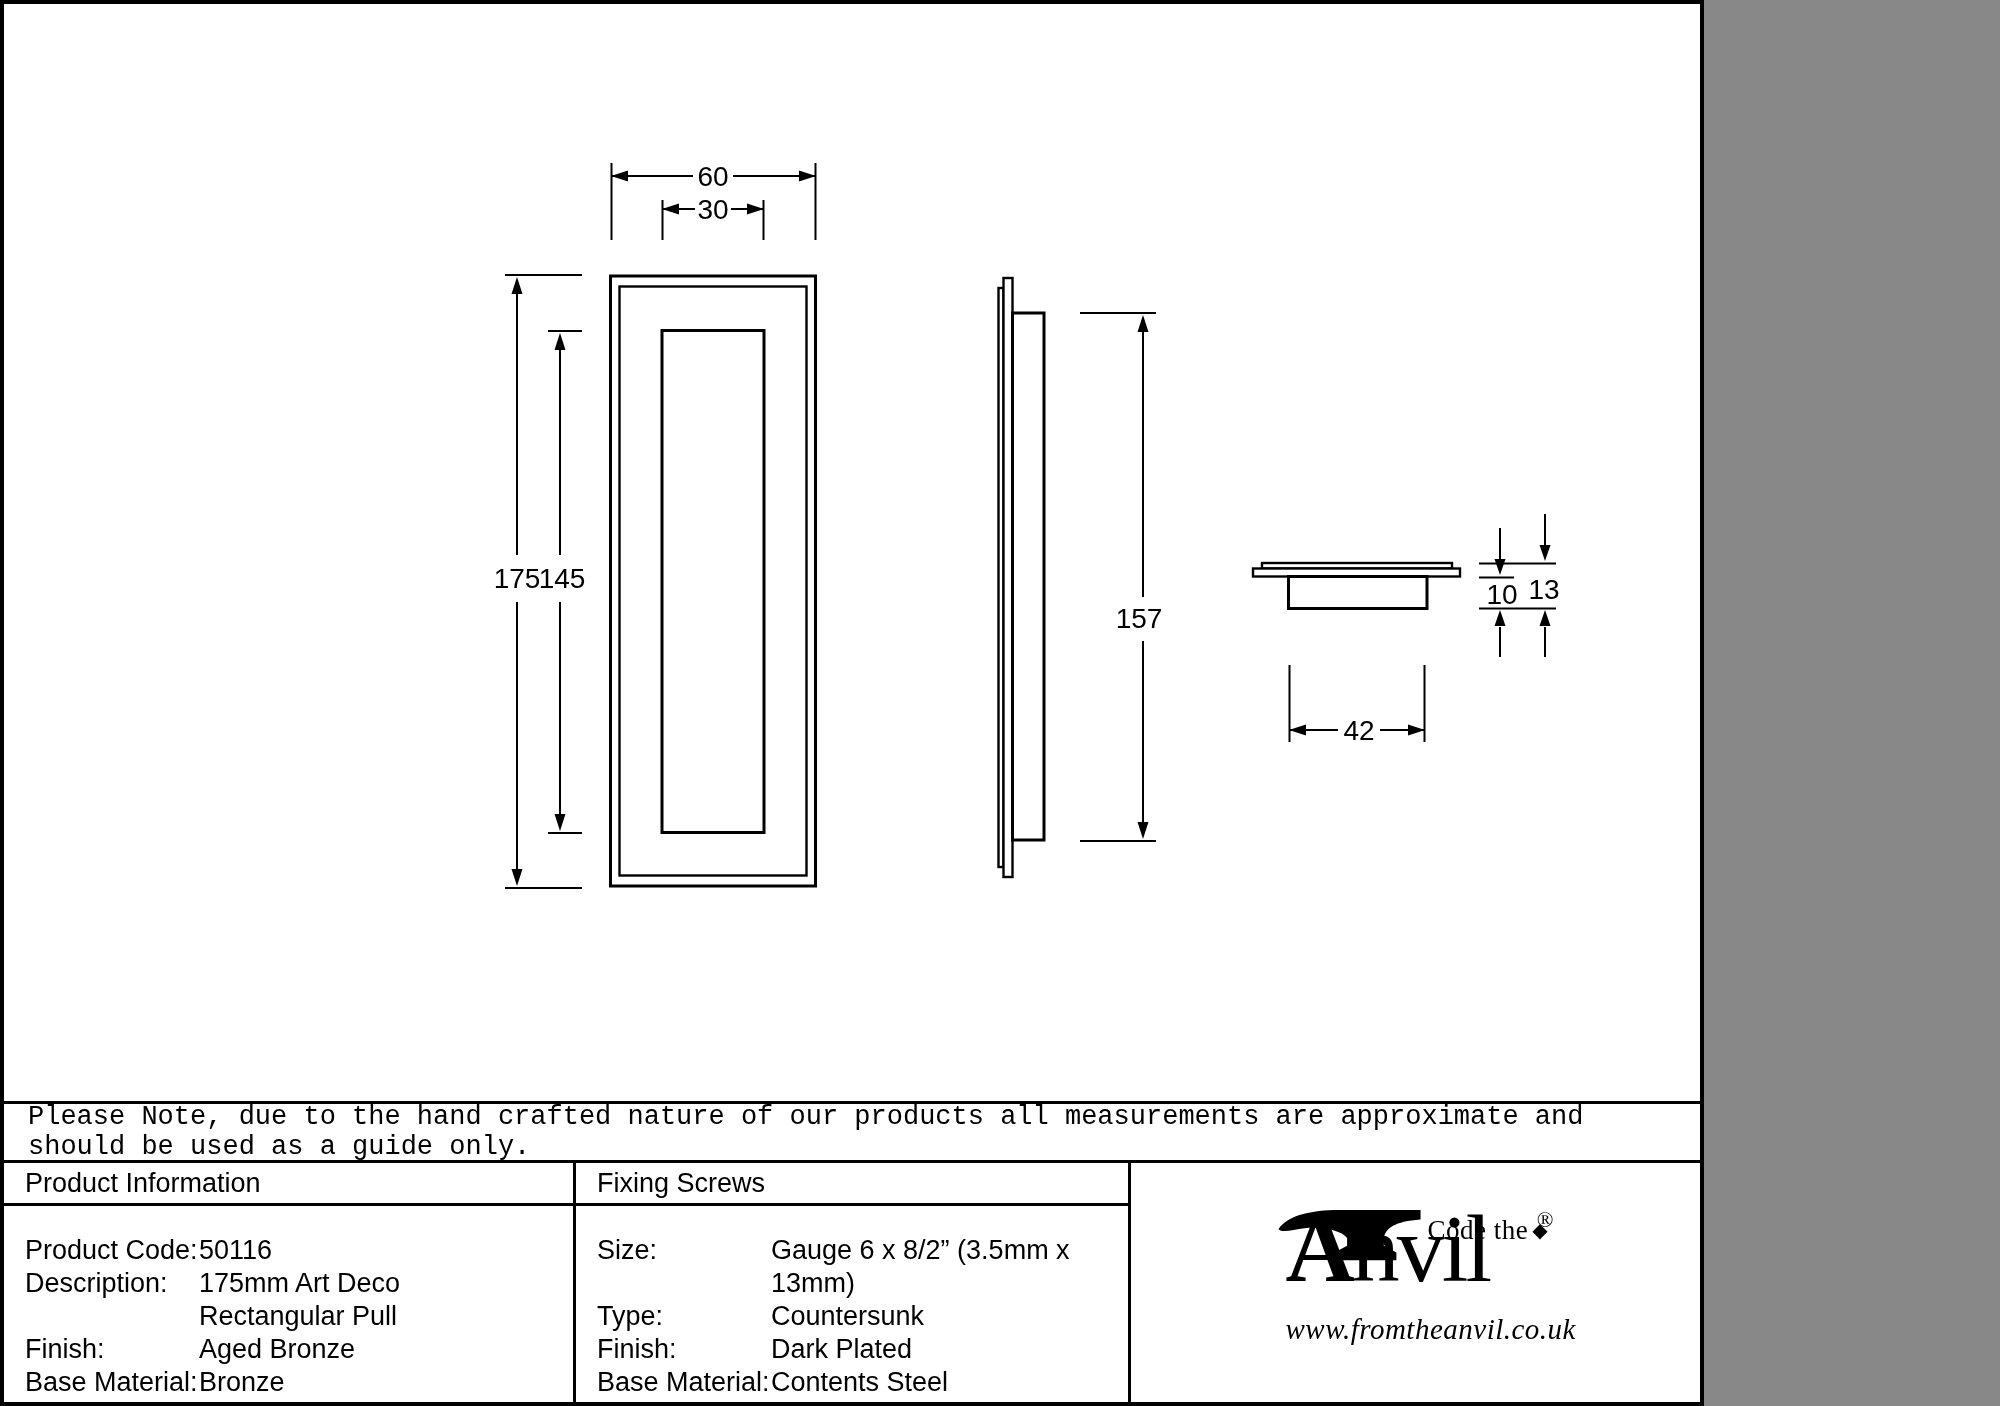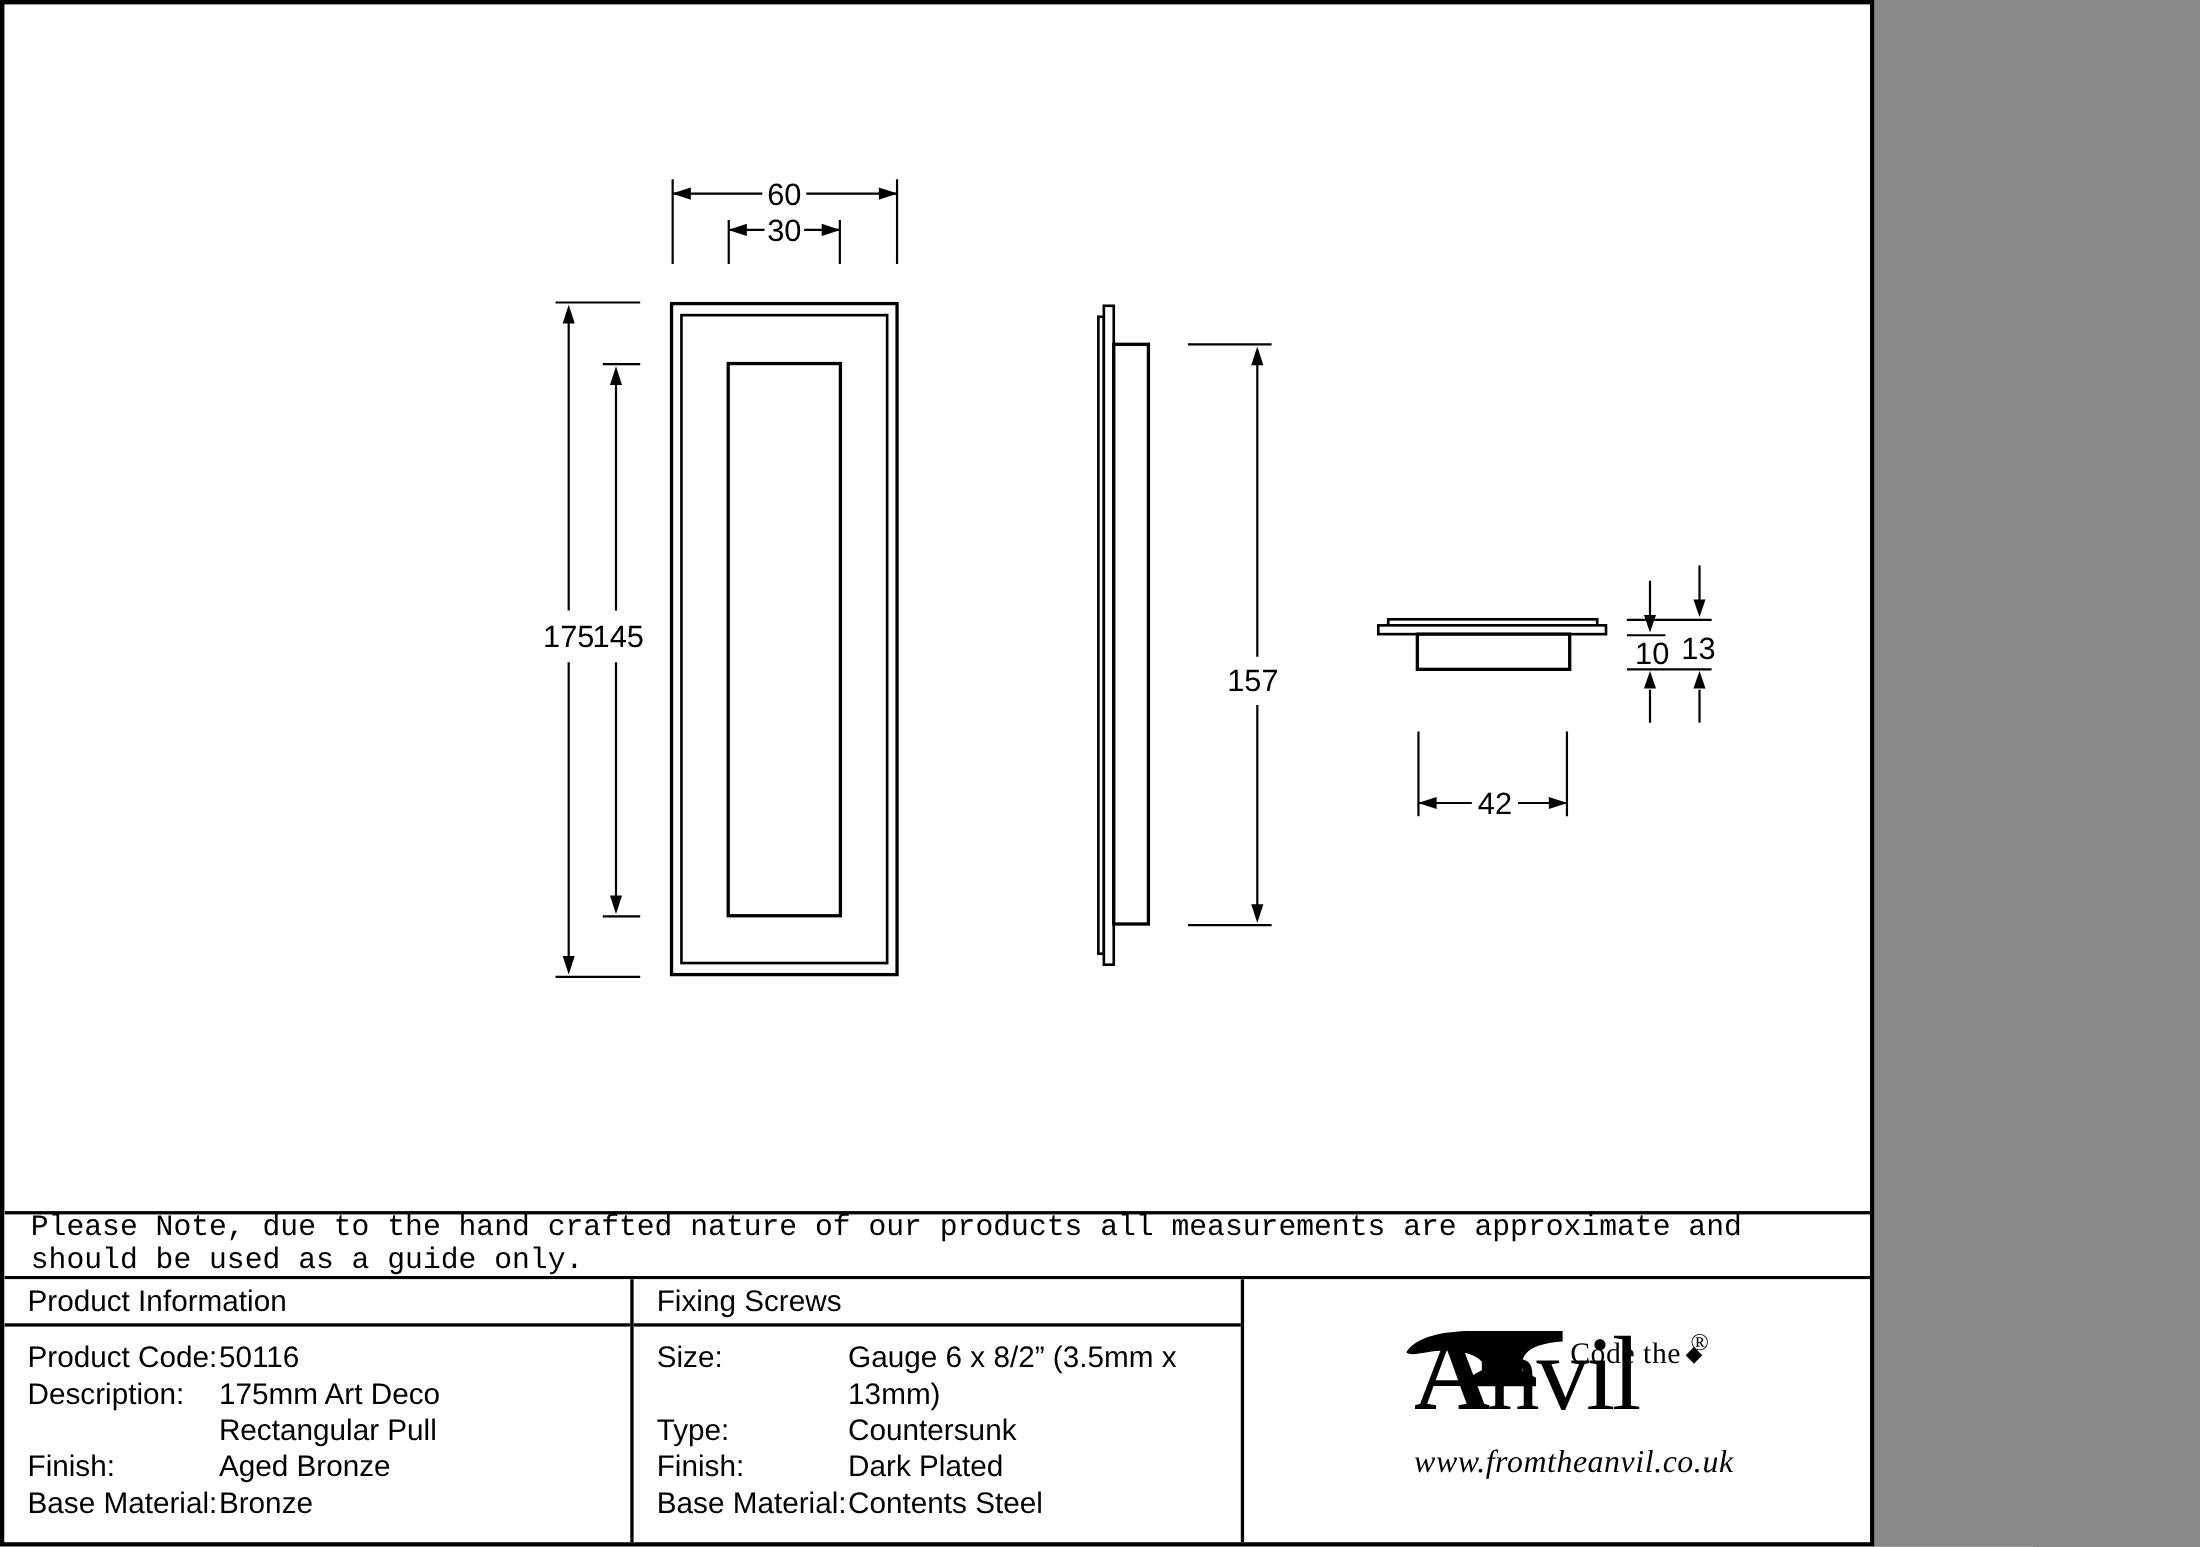--- a/index.html
+++ b/index.html
@@ -47,21 +47,21 @@
   .col-screws  { width:555px; border-left:3px solid #000; }
   .col-logo    { flex:1; border-left:3px solid #000;
                  display:flex; align-items:center; justify-content:center; }
   .cell-header {
     height:43px; box-sizing:border-box;
     border-bottom:3px solid #000;
     display:flex; align-items:center;
     padding:0 21px;
     font-size:27px;
   }
-  .cell-body { padding:12px 21px 0; font-size:27px; }
+  .cell-body { padding:28px 21px 0; font-size:27px; }
   .kv-row { display:flex; line-height:33px; }
   .kv-row .k { width:174px; flex:none; }
   .kv-row .v { flex:1; }
   .pack-item { line-height:33px; }
 
   
   .logo { width:260px; position:relative; font-family:"Liberation Serif", serif; }
   .logo-main { position:relative; height:92px; white-space:nowrap; }
   .anvil-icon { position:absolute; left:-10px; top:-12px; width:148px; height:58px; }
   .logo-word { position:absolute; left:0; top:-26px; font-size:96px; letter-spacing:-3px; }

